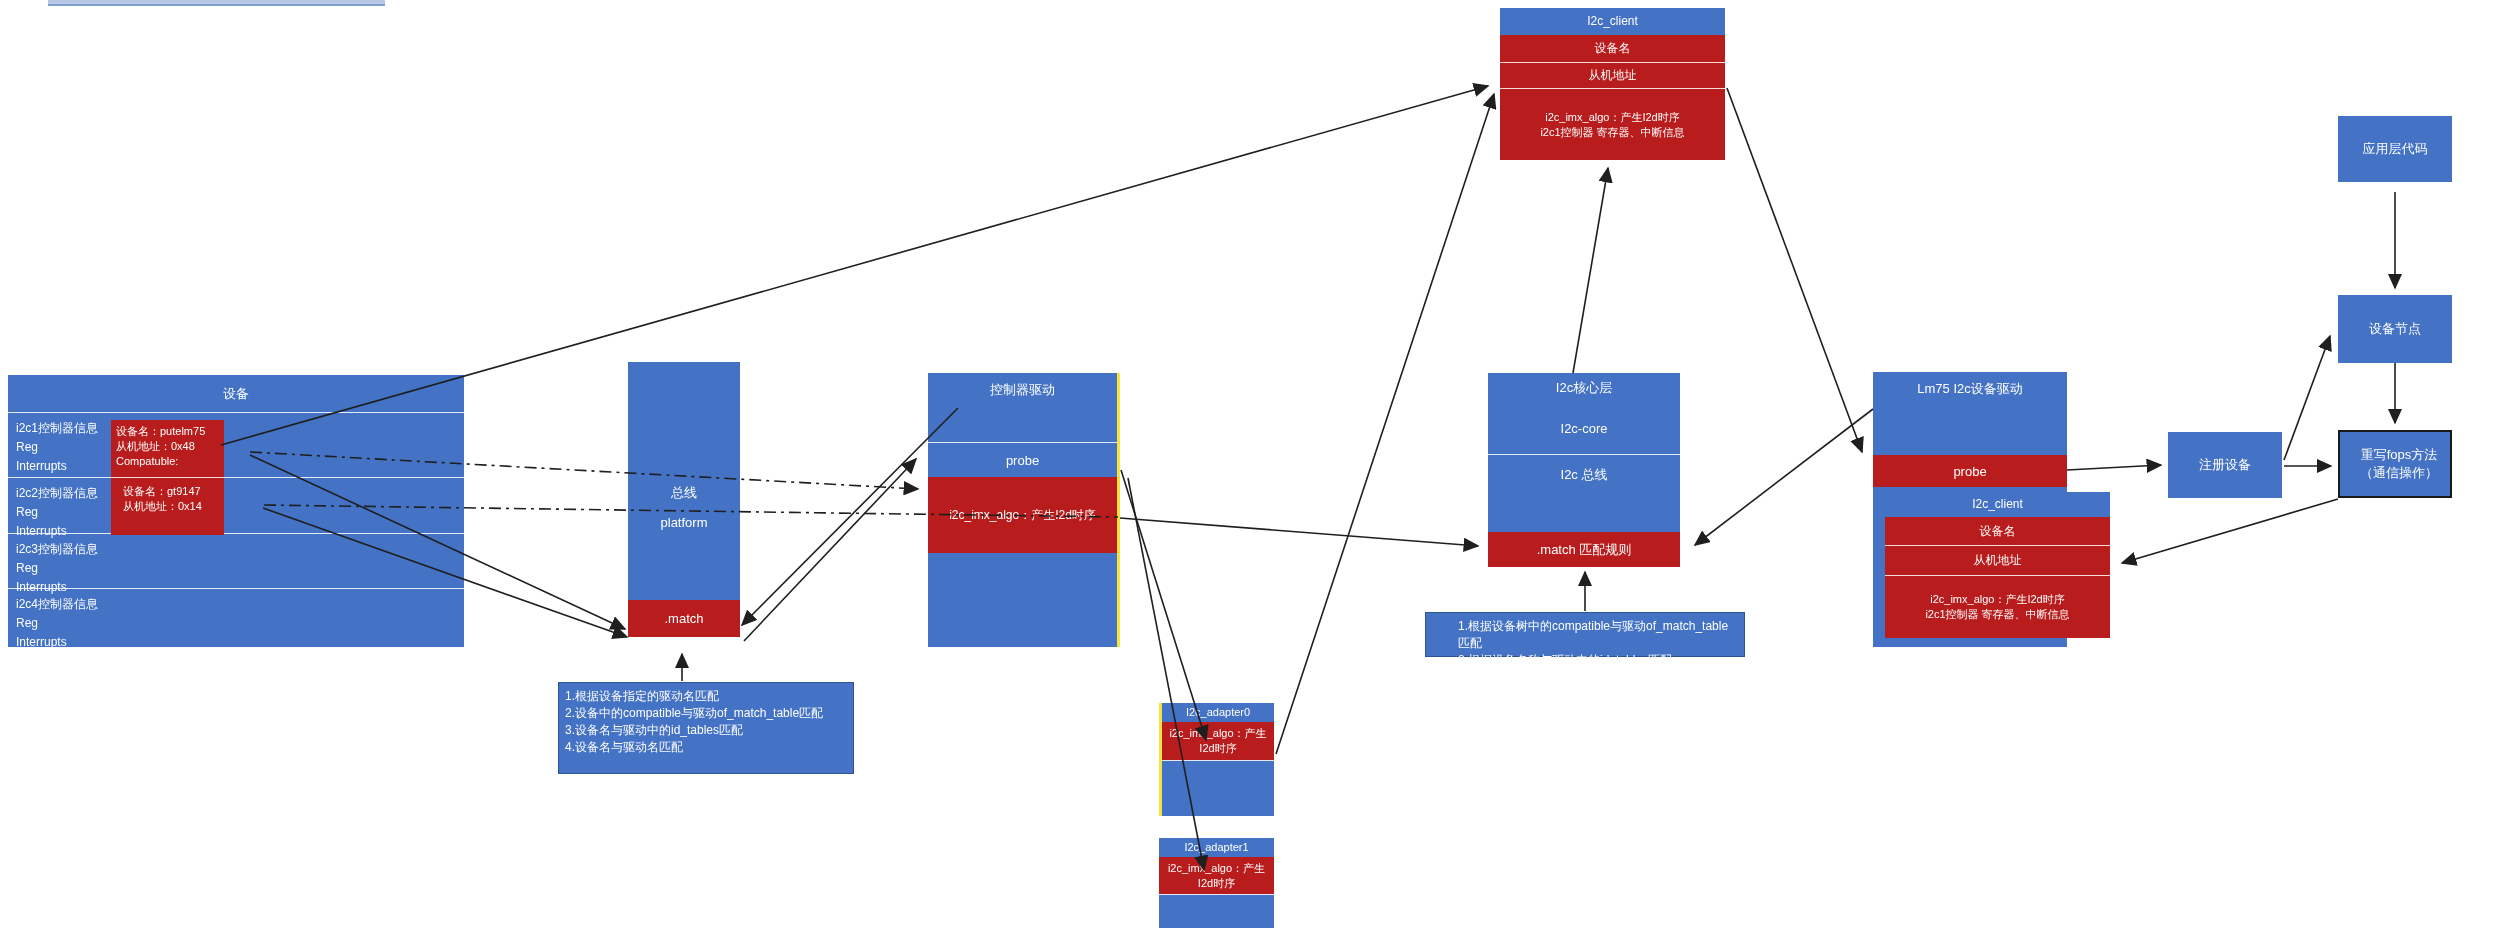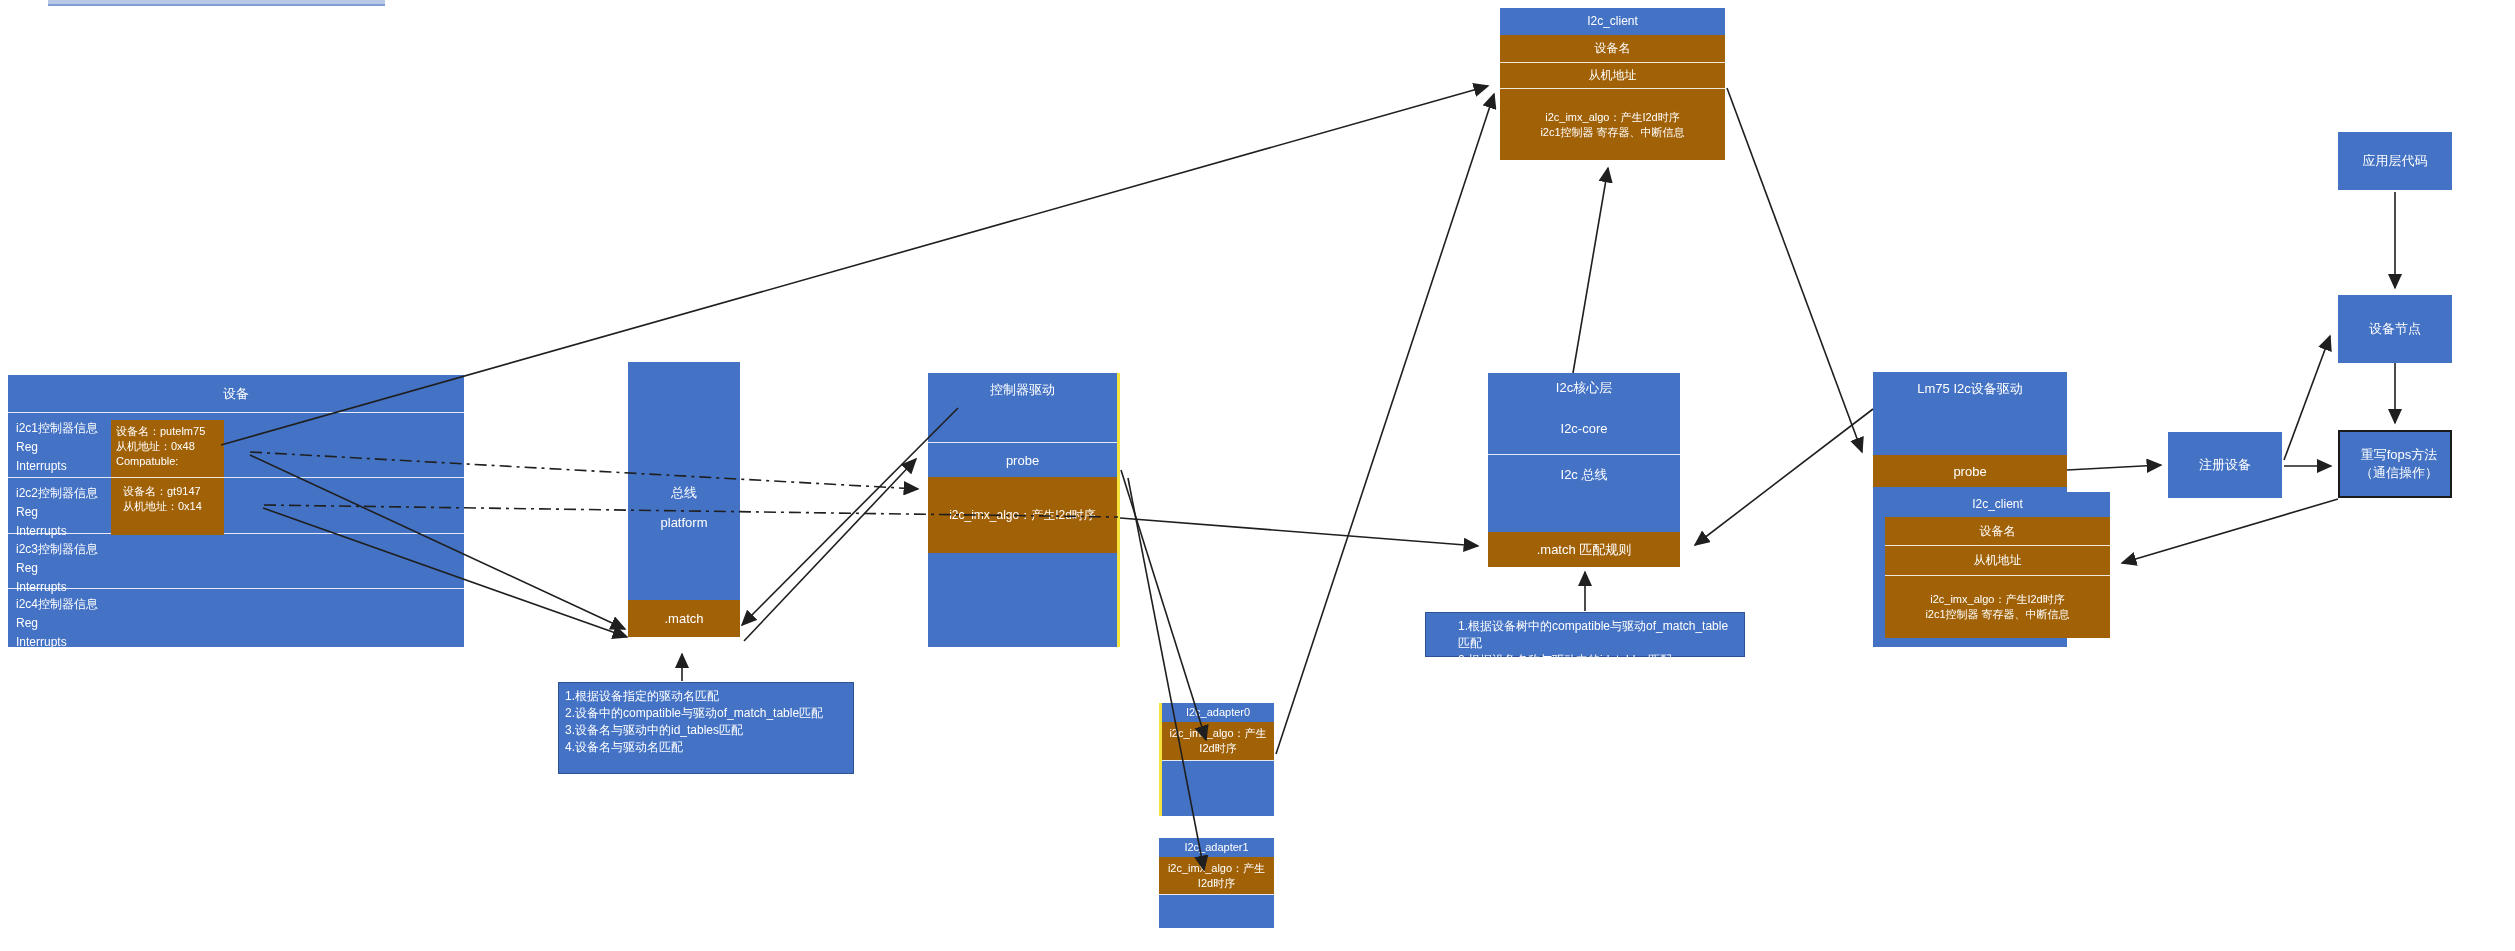--- a/index.html
+++ b/index.html
@@ -1,21 +1,21 @@
 <!DOCTYPE html>
 <html><head>
 <meta charset="utf-8">
 <style>
   html,body{margin:0;padding:0;background:#ffffff;}
   #canvas{
     position:relative;width:2515px;height:951px;overflow:hidden;background:#ffffff;
     font-family:"Liberation Sans","DejaVu Sans",sans-serif;
   }
   .box{position:absolute;background:#4472C4;color:#fff;box-sizing:border-box;}
-  .orange{background:#a16207;}
+  .orange{background:#b91c1c;}
   .sect{box-sizing:border-box;width:100%;}
   .divider-top{border-top:1px solid rgba(255,255,255,0.85);}
   .ctr{display:flex;align-items:center;justify-content:center;text-align:center;}
   .title{font-size:13px;}
   .small{font-size:11px;line-height:15px;}
   .rowlabel{font-size:12px;line-height:19px;padding:6px 0 0 8px;}
   .note{position:absolute;background:#4472C4;color:#fff;border:1px solid #2E5395;
         font-size:12px;line-height:17px;padding:5px 6px;box-sizing:border-box;}
   .yellow-r{border-right:3px solid #F7E33D;}
   .yellow-l{border-left:3px solid #F7E33D;}
@@ -134,21 +134,21 @@
     <div class="sect ctr small" style="height:25px;font-size:12px;">I2c_client</div>
     <div class="sect orange ctr small" style="height:28px;font-size:12px;">设备名</div>
     <div class="sect orange ctr small divider-top" style="height:30px;font-size:12px;">从机地址</div>
     <div class="sect orange ctr small divider-top" style="height:63px;flex-direction:column;">
       <div>i2c_imx_algo：产生I2d时序</div>
       <div>i2c1控制器 寄存器、中断信息</div>
     </div>
   </div>
 
   <div class="box ctr title" style="left:2168px;top:432px;width:114px;height:66px;">注册设备</div>
-  <div class="box ctr title" style="left:2338px;top:132px;width:114px;height:58px;">应用层代码</div>
+  <div class="box ctr title" style="left:2338px;top:116px;width:114px;height:66px;">应用层代码</div>
   <div class="box ctr title" style="left:2338px;top:295px;width:114px;height:68px;">设备节点</div>
   <div class="box ctr title fopsbox" style="left:2338px;top:430px;width:114px;height:68px;flex-direction:column;">
     <div>重写fops方法</div>
     <div>（通信操作）</div>
   </div>
 
   <svg class="arrows" width="2515" height="951" viewBox="0 0 2515 951">
     <defs>
       <marker id="ah" markerWidth="11" markerHeight="9" refX="9" refY="4.5" orient="auto">
         <path d="M0,0 L10,4.5 L0,9 z" fill="#1f1f1f"></path>

